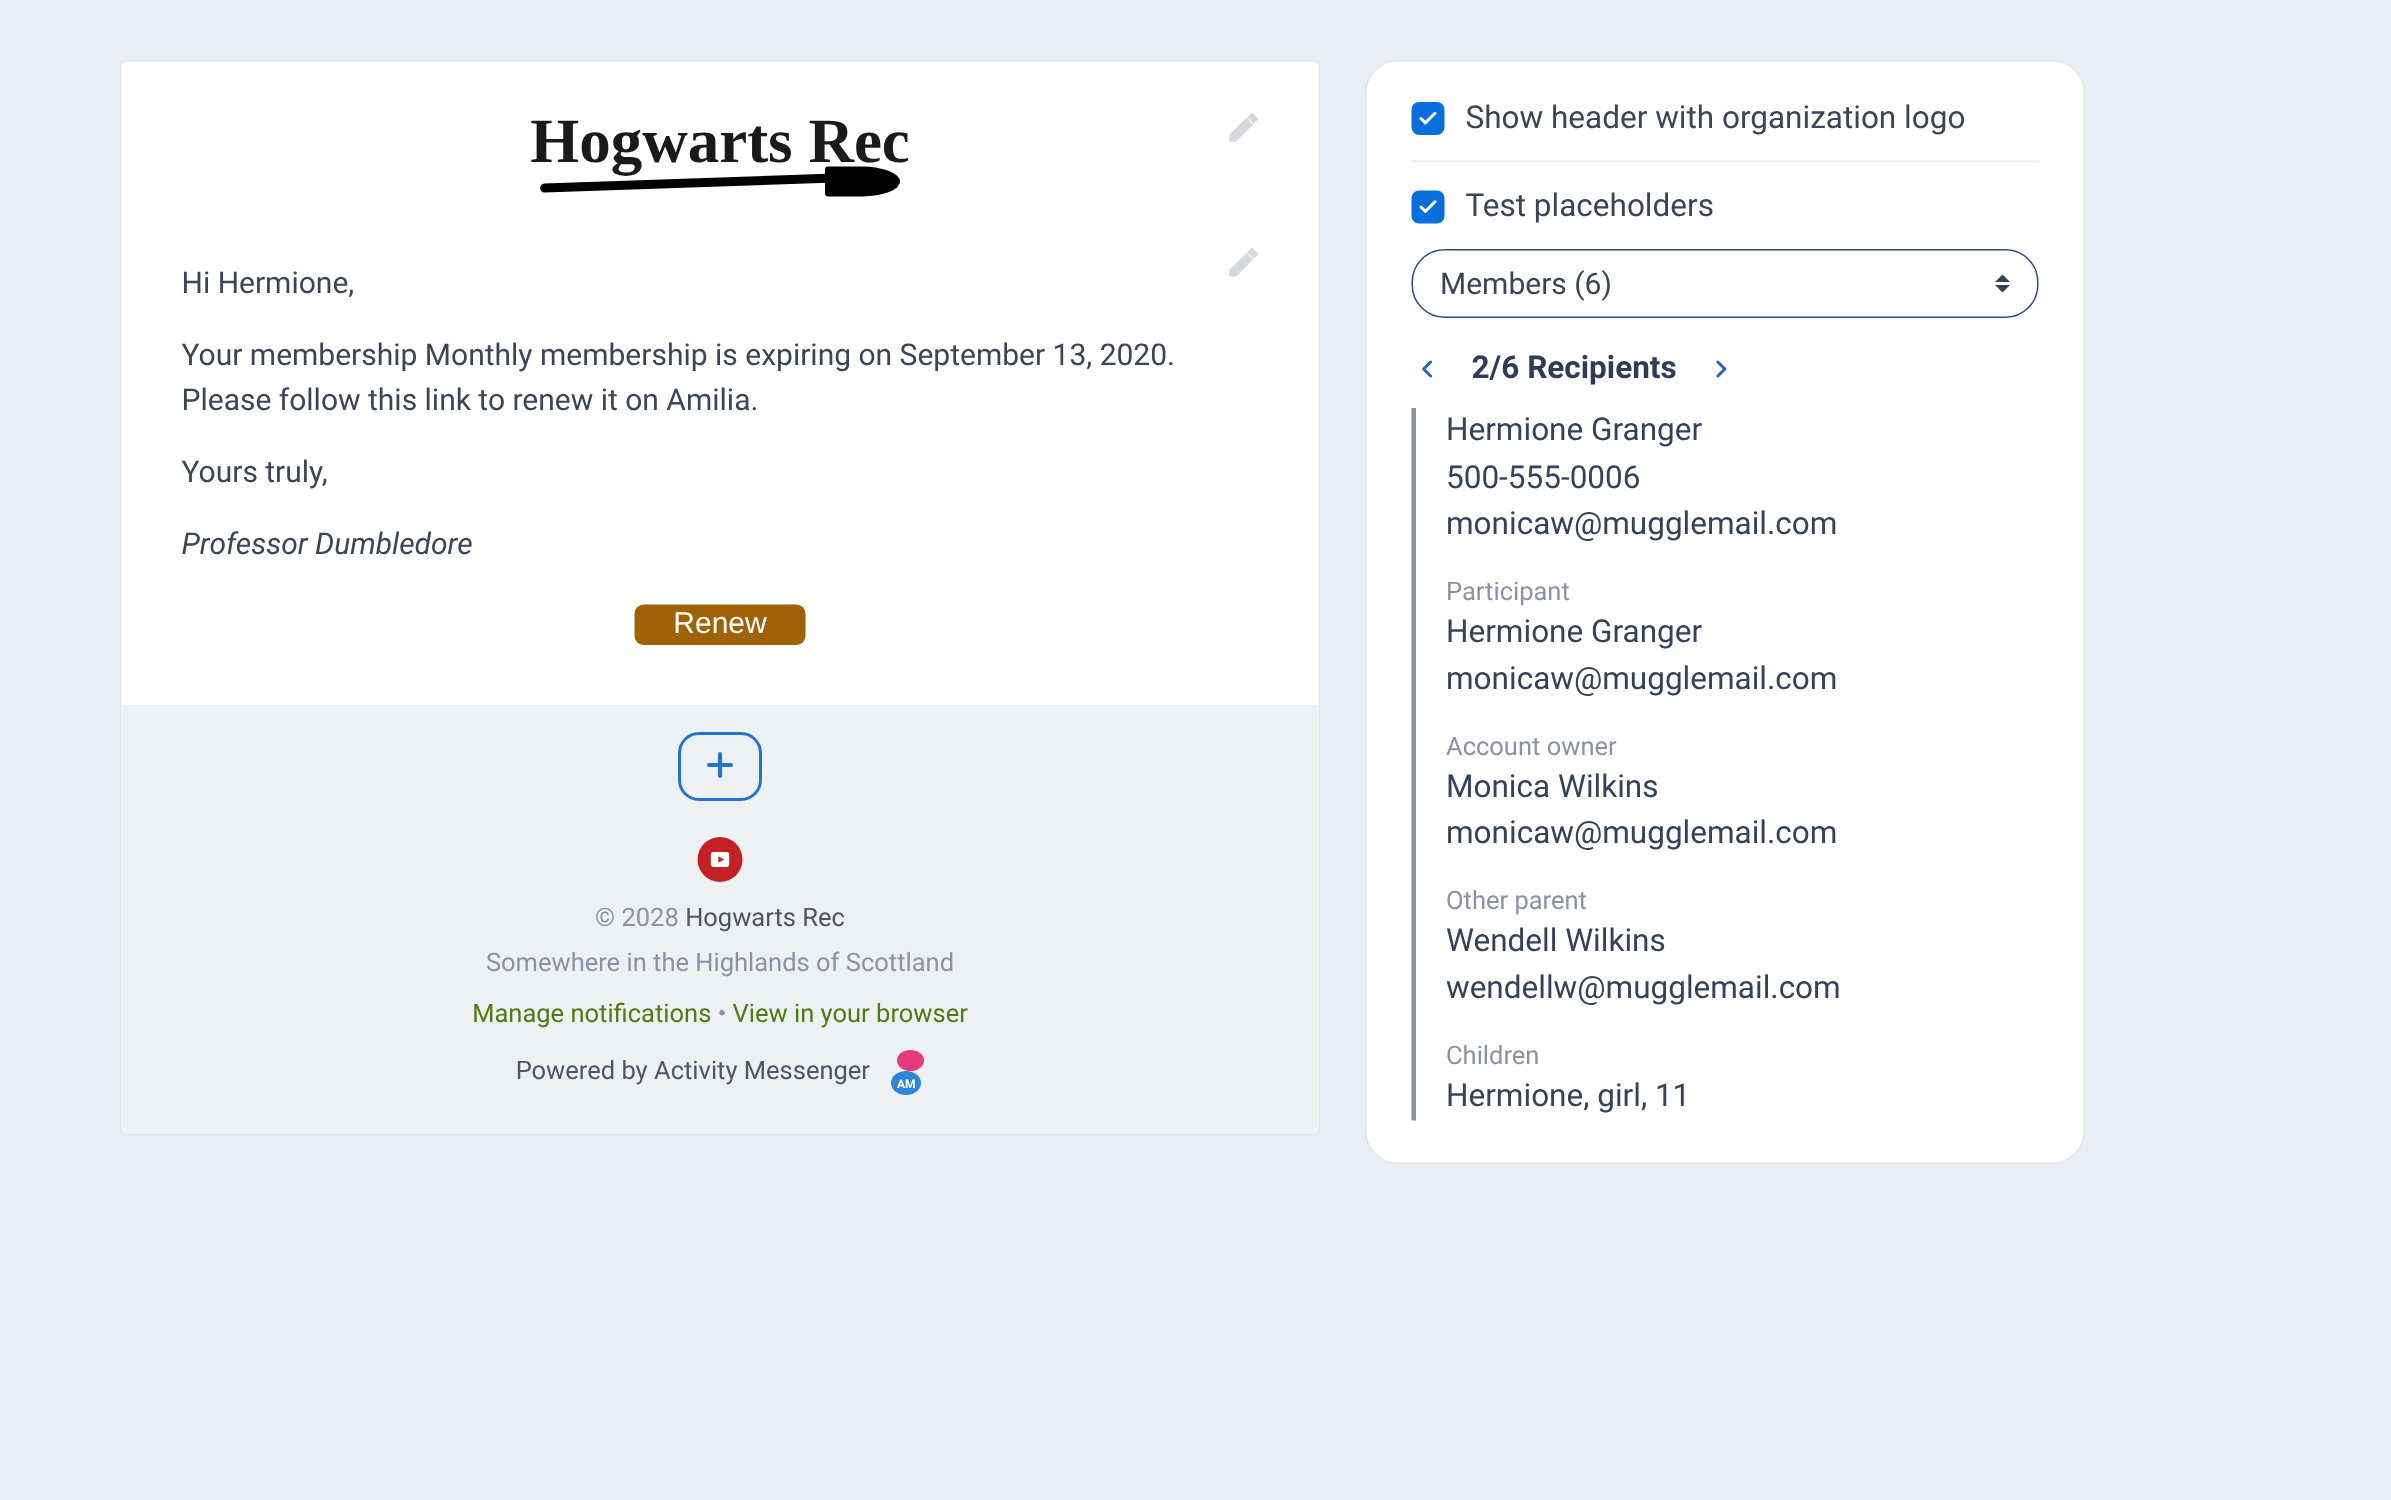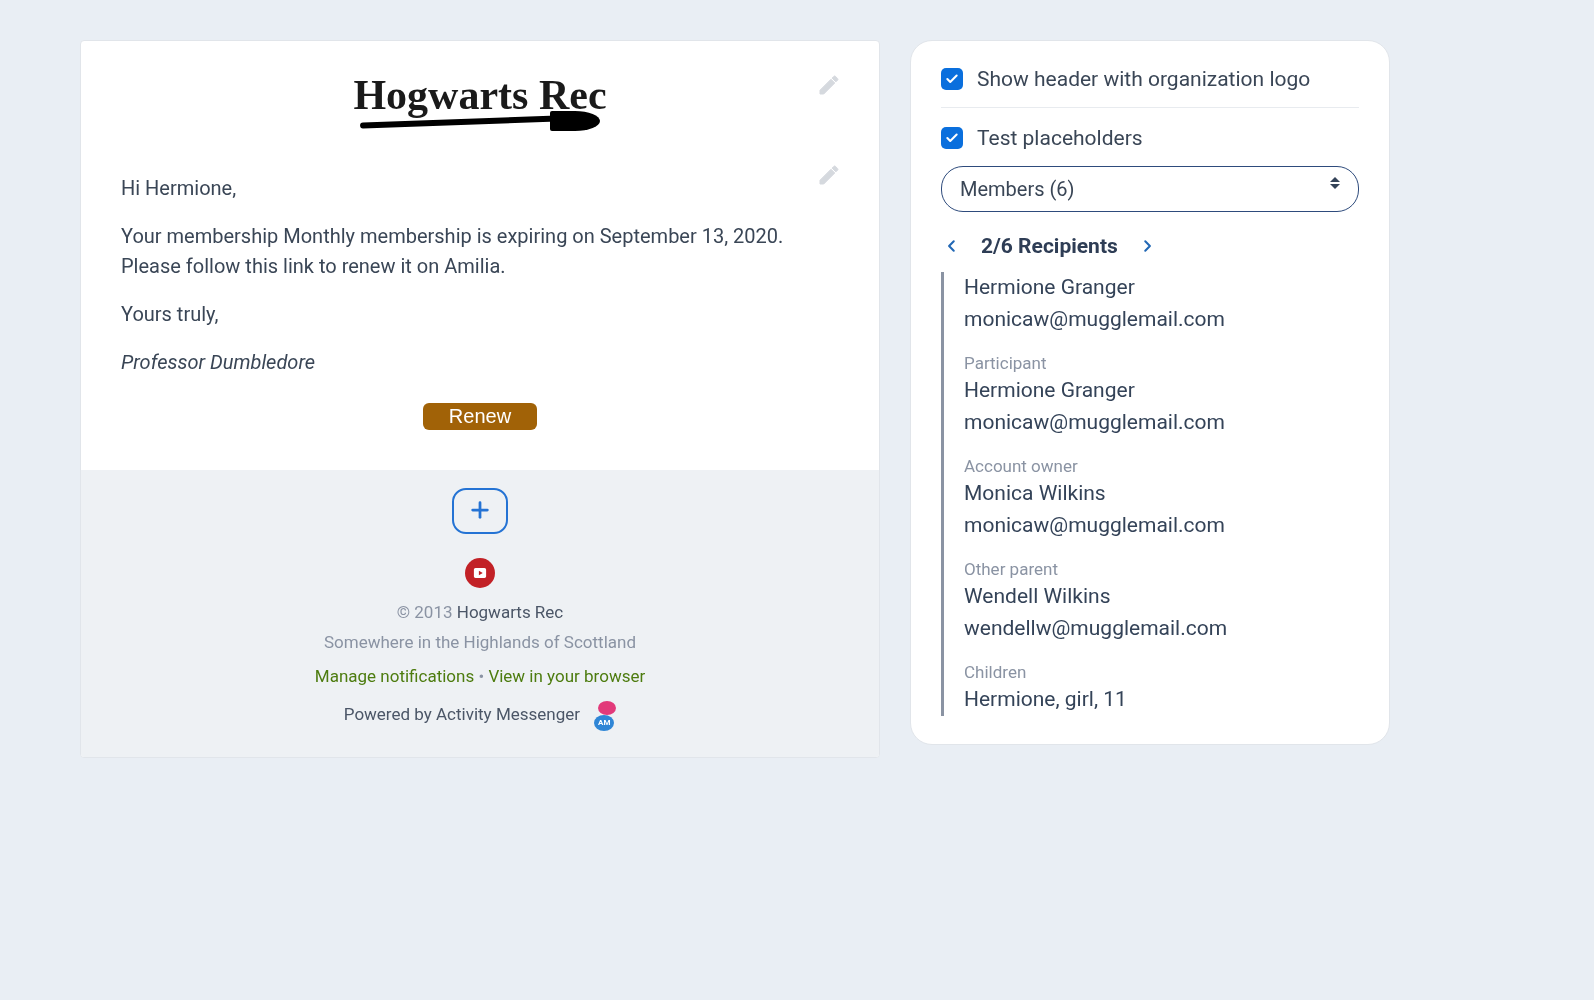--- a/index.html
+++ b/index.html
@@ -204,21 +204,21 @@
   .divider { border: none; border-top: 1px solid #e8ebef; margin: 8px 0 18px 0; }
   .select {
     width: 100%;
     border: 1px solid #2e4b7c;
     border-radius: 22px;
     padding: 10px 18px;
     font-size: 20px;
     color: #3a4656;
     background: #fff;
     display: flex;
-    align-items: flex-start;
+    align-items: center;
     justify-content: space-between;
     cursor: pointer;
     margin-top: 10px;
     margin-bottom: 22px;
   }
   .select-caret { display: flex; flex-direction: column; gap: 0; }
   .select-caret .tri { width: 0; height: 0; border-left: 5px solid transparent; border-right: 5px solid transparent; }
   .select-caret .up { border-bottom: 5px solid #344358; margin-bottom: 2px; }
   .select-caret .down { border-top: 5px solid #344358; }
 
@@ -299,21 +299,21 @@
       </button>
     </div>
 
     <div class="footer-section">
       <div class="social-icon">
         <svg width="14" height="10" viewBox="0 0 24 18">
             <path d="M23 3c0-1.7-1.3-3-3-3H4C2.3 0 1 1.3 1 3v12c0 1.7 1.3 3 3 3h16c1.7 0 3-1.3 3-3V3zM10 13V5l7 4-7 4z"></path>
           </svg>
       </div>
       <div class="org-line">
-        <span>© 2013 </span><span class="org-link">Hogwarts Rec</span>
+        <span>© 2028 </span><span class="org-link">Hogwarts Rec</span>
       </div>
       <div class="addr">Somewhere in the Highlands of Scottland</div>
       <div class="links">
         <a href="#">Manage notifications</a><span> • </span><a href="#">View in your browser</a>
       </div>
       <div class="powered">
         <span>Powered by Activity Messenger</span>
         <span class="am-badge">
           <span class="am-bubble1"></span>
           <span class="am-bubble2">AM</span>
@@ -364,20 +364,21 @@
       <span class="pager-label">2/6 Recipients</span>
       <span class="pager-btn">
         <svg width="14" height="22" viewBox="0 0 24 24" fill="none" stroke-width="3.5" stroke-linecap="round" stroke-linejoin="round">
             <polyline points="9 4 17 12 9 20"></polyline>
           </svg>
       </span>
     </div>
 
     <div class="recipient-panel">
       <div class="rname">Hermione Granger</div>
+      <div class="rname">500-555-0006</div>
       <div class="rname">monicaw@mugglemail.com</div>
 
       <div class="section-label">Participant</div>
       <div class="rname">Hermione Granger</div>
       <div class="rname">monicaw@mugglemail.com</div>
 
       <div class="section-label">Account owner</div>
       <div class="rname">Monica Wilkins</div>
       <div class="rname">monicaw@mugglemail.com</div>
 

